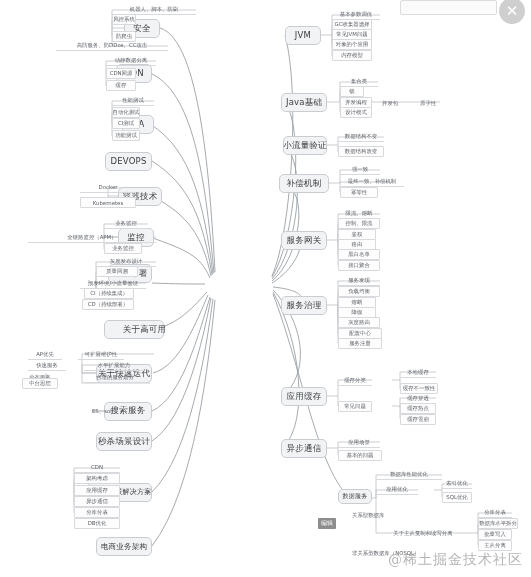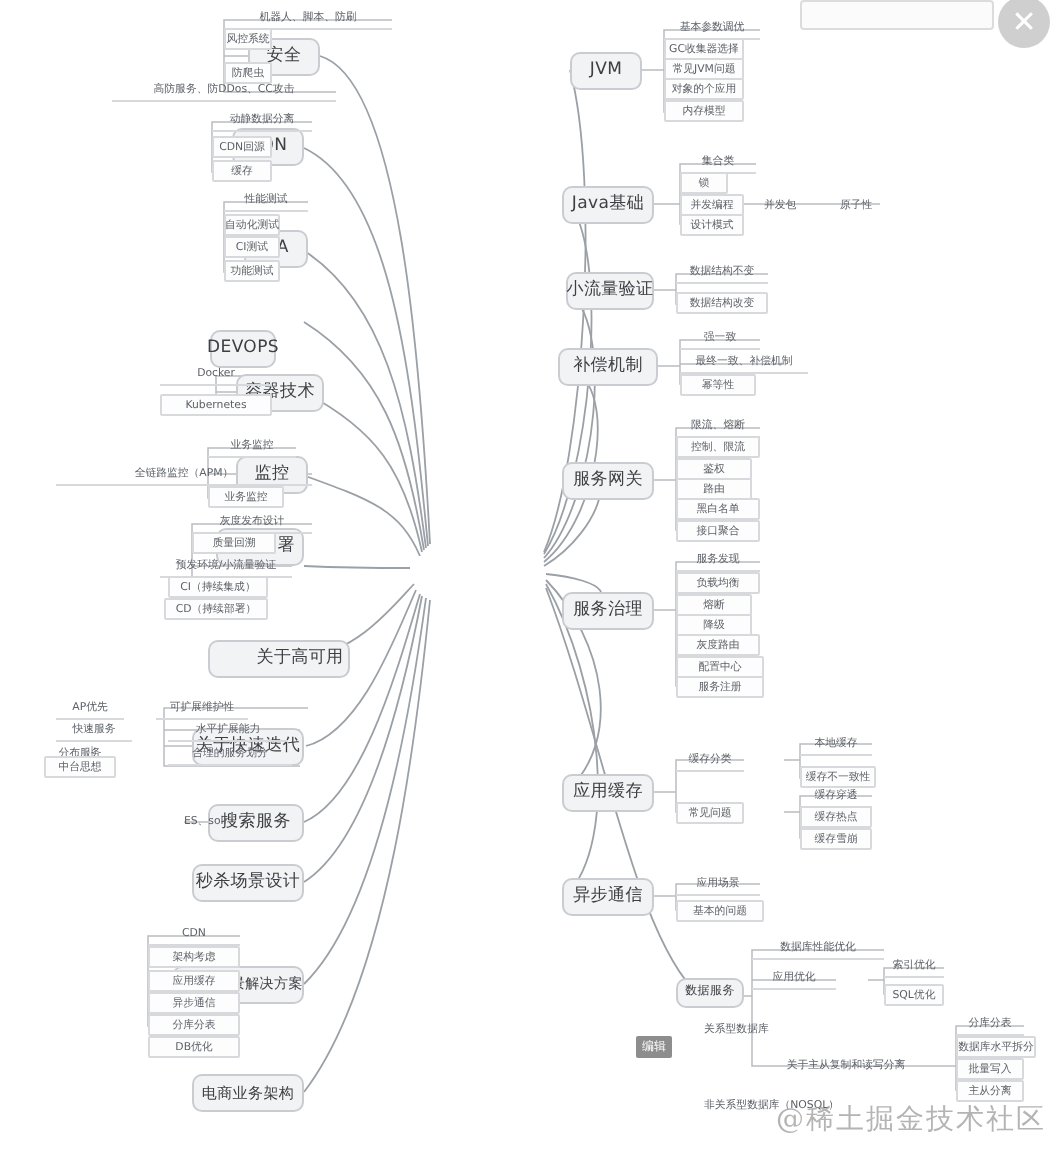--- a/index.html
+++ b/index.html
@@ -175,25 +175,25 @@
 
     <path class="thin" d="M368,498 L376,498 L376,475 L442,475 M376,498 L376,490 L418,490 M376,498 L376,533 L470,533
                           M434,490 L442,490 L442,484 L472,484 M442,490 L442,497 L472,497
                           M470,533 L478,533 L478,513 L512,513 M478,533 L478,524 L512,524 M478,533 L478,534 L512,534 M478,533 L478,545 L512,545"></path>
   </svg>
 
 
   <div class="node lvl1" style="left:124px;top:19px;width:36px;">安全</div>
   <div class="node lvl1" style="left:116px;top:64px;width:36px;">CDN</div>
   <div class="node lvl1" style="left:122px;top:115px;width:32px;">QA</div>
-  <div class="node lvl1" style="left:105px;top:165px;width:33px;">DEVOPS</div>
+  <div class="node lvl1" style="left:105px;top:152px;width:47px;">DEVOPS</div>
   <div class="node lvl1" style="left:118px;top:187px;width:44px;">容器技术</div>
   <div class="node lvl1" style="left:118px;top:228px;width:36px;">监控</div>
   <div class="node lvl1" style="left:108px;top:264px;width:44px;">发布部署</div>
-  <div class="node lvl1" style="left:104px;top:320px;width:71px;padding-left:27px;">关于高可用</div>
+  <div class="node lvl1" style="left:104px;top:320px;width:60px;padding-left:27px;">关于高可用</div>
   <div class="node lvl1" style="left:96px;top:364px;width:56px;">关于快速迭代</div>
   <div class="node lvl1" style="left:104px;top:402px;width:48px;font-family:Liberation Mono, monospace;">搜索服务</div>
   <div class="node lvl1" style="left:96px;top:432px;width:56px;">秒杀场景设计</div>
   <div class="node lvl1" style="left:86px;top:483px;width:66px;font-size:7px;">高并发场景解决方案</div>
   <div class="node lvl1" style="left:96px;top:537px;width:56px;font-size:7.5px;">电商业务架构</div>
 
   <div class="plain under" style="left:112px;top:4px;width:84px;text-align:center;">机器人、脚本、防刷</div>
   <div class="leaf" style="left:112px;top:14px;width:24px;">风控系统</div>
   <div class="leaf" style="left:112px;top:31px;width:24px;">防爬虫</div>
   <div class="plain under" style="left:56px;top:40px;width:112px;text-align:center;">高防服务、防DDos、CC攻击</div>

